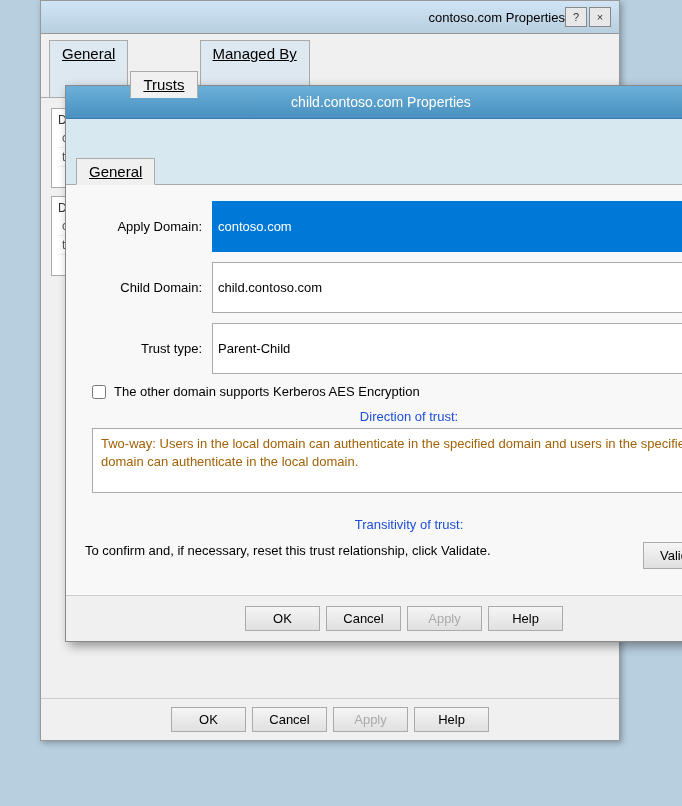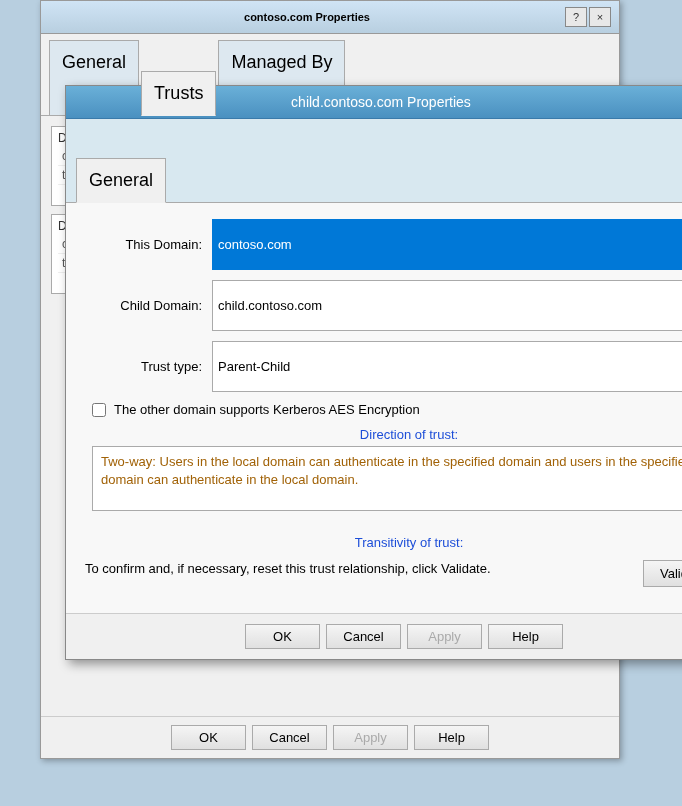--- a/index.html
+++ b/index.html
@@ -28,25 +28,25 @@
     .bg-window .title-bar {
       background: linear-gradient(to bottom, #d0e4f5, #b8cfe0);
       padding: 6px 8px;
       display: flex;
       align-items: center;
       justify-content: space-between;
       border-bottom: 1px solid #999;
     }
 
     .bg-window .title-bar .title-text {
-      font-size: 11px;
-      font-weight: bold;
+      font-size: 13px;
+      font-weight: normal;
       color: #000;
       flex: 1;
-      text-align: center;
+      text-align: right;
     }
 
     .bg-window .title-bar .window-controls {
       display: flex;
       gap: 2px;
     }
 
     .window-btn {
       width: 22px;
       height: 20px;
@@ -68,27 +68,28 @@
 
     .bg-window .tabs-bar {
       padding: 6px 8px 0 8px;
       background: #f0f0f0;
       display: flex;
       gap: 2px;
       border-bottom: 1px solid #aaa;
     }
 
     .tab {
-      padding: 11px 12px;
+      padding: 4px 12px;
       background: #dde8f0;
       border: 1px solid #aaa;
       border-bottom: none;
       cursor: pointer;
-      font-size: 18px;
-      color: #000;
+      font-size: 15px;
+      color: #000;
+      text-decoration: underline;
     }
 
     .tab.active {
       background: #f0f0f0;
       border-bottom: 1px solid #f0f0f0;
       margin-bottom: -1px;
       z-index: 1;
       margin-top: 31px;
     }
 
@@ -357,21 +358,21 @@
 
   <div class="tabs-bar">
     <div class="tab active">
       <span>General</span>
     </div>
   </div>
 
   <div class="content-area">
 
     <div class="field-row">
-      <span class="field-label">This Domain:</span>
+      <span class="field-label">Apply Domain:</span>
       <div class="field-input selected">contoso.com</div>
     </div>
 
     <div class="field-row">
       <span class="field-label">Child Domain:</span>
       <div class="field-input readonly">child.contoso.com</div>
     </div>
 
     <div class="field-row">
       <span class="field-label">Trust type:</span>

